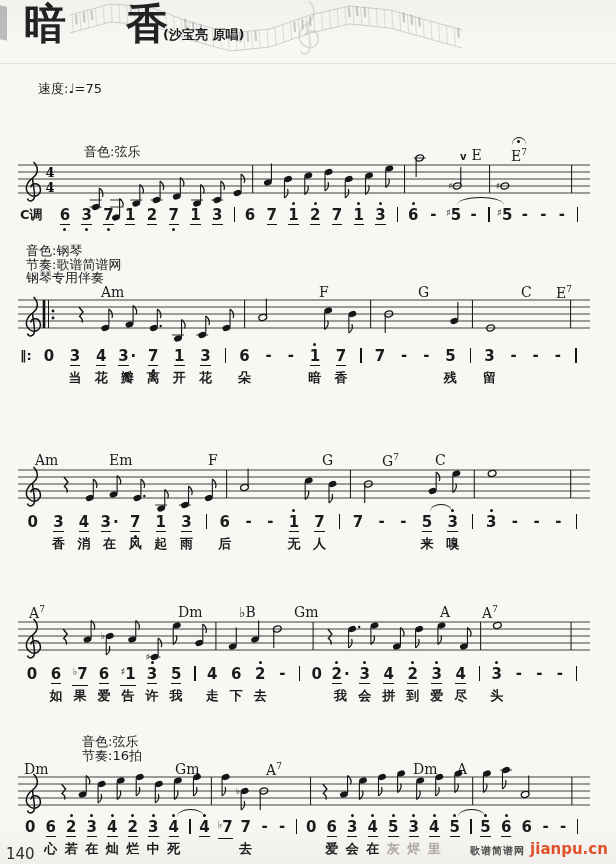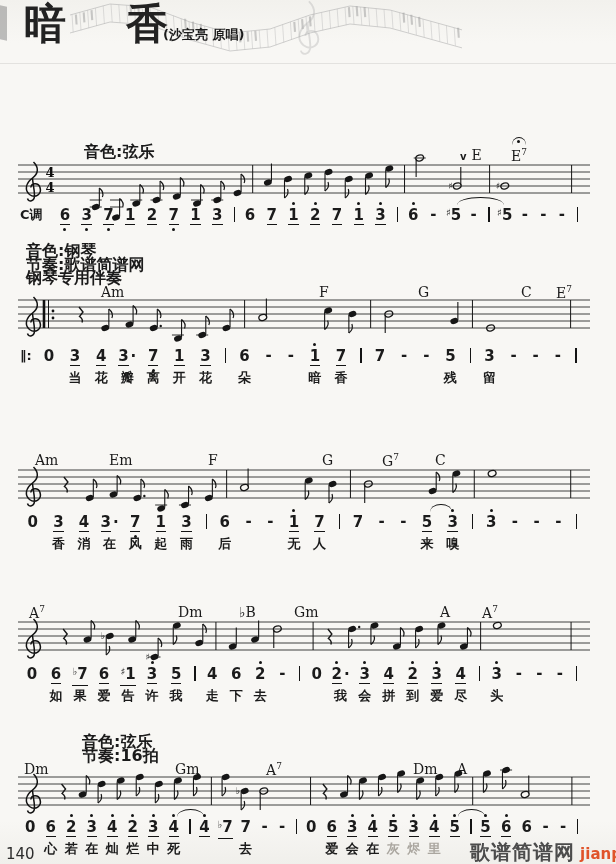--- a/index.html
+++ b/index.html
@@ -8,21 +8,21 @@
     font-family:"DejaVu Sans","Liberation Sans",sans-serif;}
   .ribbon{position:absolute;left:0;top:0;z-index:1;}
   .scanline{position:absolute;left:0;top:63px;width:100%;height:1px;background:rgba(110,110,110,.15);}
   .smudge{position:absolute;left:0;top:6px;width:7px;height:34px;background:#8b8b8b;opacity:.55;transform:skewY(14deg);}
   .title{position:absolute;left:24px;top:-4px;font-size:42px;font-weight:700;letter-spacing:60px;white-space:nowrap;z-index:2;
     font-family:"DejaVu Serif","Liberation Serif",serif;color:#222;}
   .subtitle{position:absolute;left:163px;top:26px;font-size:13px;font-weight:700;z-index:2;}
   .meta{position:absolute;left:38px;top:80px;font-size:13px;line-height:17.5px;}
   .credits{position:absolute;left:538px;top:88px;font-size:14px;line-height:21px;letter-spacing:1px;white-space:nowrap;}
   .sys{position:absolute;left:0;width:616px;}
-  .slabel{position:absolute;font-size:16px;white-space:nowrap;line-height:13.5px;font-weight:bold;}
+  .slabel{position:absolute;font-size:13px;white-space:nowrap;line-height:13.5px;}
   .chords{position:absolute;left:18px;width:580px;height:16px;font-size:14px;
     font-family:"DejaVu Serif","Liberation Serif",serif;}
   .chord{position:absolute;white-space:nowrap;}
   .chord sup{font-size:9px;}
   .vmark{font-size:10px;font-weight:700;margin-right:5px;font-family:"DejaVu Sans",sans-serif;}
   .fermata{position:absolute;width:14px;height:7px;border-top:1.6px solid #111;
     border-radius:50% 50% 0 0/100% 100% 0 0;top:-10px;left:1px;}
   .fermata::after{content:"";position:absolute;left:5px;top:2px;width:3px;height:3px;border-radius:50%;background:#111;}
   .staffsvg{position:absolute;left:18px;overflow:visible;}
   .jprow{position:absolute;left:20px;width:568px;height:46px;}
@@ -36,21 +36,21 @@
   .od{position:absolute;left:50%;margin-left:-1.5px;width:3px;height:3px;border-radius:50%;background:#141414;}
   .od.up{top:-4px;}
   .od.dn{bottom:-7px;}
   .jpbar{position:absolute;top:2px;left:50%;width:1.5px;height:15px;background:#141414;}
   .jpdash{font-size:15px;font-weight:700;line-height:18px;}
   .lyr{position:absolute;top:23px;left:-4px;width:calc(100% + 8px);text-align:center;font-size:13px;font-weight:700;white-space:nowrap;}
   .lyr.fade{color:#aaa69f;}
   .slur{position:absolute;height:7px;border-top:1.5px solid #141414;border-radius:50% 50% 0 0/100% 100% 0 0;top:-8px;}
   .pagenum{position:absolute;left:6px;top:845px;font-size:15px;color:#2d2d2d;}
   .watermark{position:absolute;left:470px;top:839px;white-space:nowrap;z-index:3;}
-  .wm-site{font-size:20px;font-weight:700;color:#4c4c4c;letter-spacing:1px;}
+  .wm-site{font-size:10px;font-weight:700;color:#4c4c4c;letter-spacing:1px;}
   .wm-url{font-size:15px;font-weight:700;}
 </style>
 </head>
 <body>
 
 <div class="page">
   <svg id="ribbon" class="ribbon" width="616" height="80">
       <path d="M70 15 L78 12.8 L86 10.600000000000001 L94 8.399999999999999 L102 6.199999999999999 L110 4 L118 4.6 L126 5.199999999999999 L134 5.800000000000001 L142 6.4 L150 7 L158 10 L166 13 L174 16 L182 19 L190 22 L198 24.200000000000003 L206 26.4 L214 28.6 L222 30.799999999999997 L230 33 L238 32.2 L246 31.4 L254 30.6 L262 29.799999999999997 L270 29 L278 26.200000000000003 L286 23.4 L294 20.6 L302 17.8 L310 15 L318 13.2 L326 11.399999999999999 L334 9.600000000000001 L342 7.800000000000001 L350 6 L358 6.800000000000001 L366 7.600000000000001 L374 8.399999999999999 L382 9.2 L390 10 L398 12.2 L406 14.399999999999999 L414 16.6 L422 18.8 L430 21 L438 23.22222222222222 L446 25.444444444444443 L454 27.666666666666664 L462 29.888888888888886" fill="none" stroke="#b2b2b2" stroke-width="1" opacity="0.6"></path>
       <path d="M70 33 L78 30.8 L86 28.6 L94 26.4 L102 24.2 L110 22 L118 22.6 L126 23.2 L134 23.8 L142 24.4 L150 25 L158 28 L166 31 L174 34 L182 37 L190 40 L198 42.2 L206 44.4 L214 46.6 L222 48.8 L230 51 L238 50.2 L246 49.4 L254 48.6 L262 47.8 L270 47 L278 44.2 L286 41.4 L294 38.6 L302 35.8 L310 33 L318 31.2 L326 29.4 L334 27.6 L342 25.8 L350 24 L358 24.8 L366 25.6 L374 26.4 L382 27.2 L390 28 L398 30.2 L406 32.4 L414 34.6 L422 36.8 L430 39 L438 41.22222222222222 L446 43.44444444444444 L454 45.666666666666664 L462 47.888888888888886" fill="none" stroke="#b2b2b2" stroke-width="1" opacity="0.6"></path>
       <line x1="72" y1="14.45" x2="73.2" y2="32.45" stroke="#bdbdbd" stroke-width="0.8" opacity="0.6"></line>
@@ -127,20 +127,21 @@
       <line x1="458.1000000000004" y1="27.722222222222342" x2="458.80000000000047" y2="37.72222222222234" stroke="#9a9a9a" stroke-width="2.1" opacity="0.5"></line>
       <g transform="translate(288,0) scale(1.35)" opacity="0.4">
         <path d="M15.5 1 C21 6.5 20.5 12.5 14.5 17 C7.5 22.2 6.5 29.5 11.5 33.5 C17.5 38 24 33 22 26.5 C20.3 21.5 13.5 21.8 12.8 26.5 M14.5 17 C14.8 23 16.5 28.5 16.5 34.5 C16.5 40.5 10.5 41.5 9.5 37.5" fill="none" stroke="#b5b5b5" stroke-width="1.4"></path>
       </g>
     </svg>
   <div class="smudge"></div>
   <div class="scanline"></div>
   <div class="title">暗香</div>
   <div class="subtitle">(沙宝亮 原唱)</div>
   <div class="meta">
+    <div>速度:♩=75</div>
   </div>
   <div id="systems">
       <div class="sys" style="top: 145px;">
         <div class="slabel" style="left: 84px; top: 0px;">音色:弦乐</div>
         <div class="chords" style="top: 2px;">
           <span class="chord" style="left: 442px;"><span class="vmark">v</span><span>E</span></span>
           <span class="chord" style="left: 493px;"><span>E</span><sup>7</sup><span class="fermata"></span></span>
         </div>
         <div class="jprow" style="top: 60px;">
           <div class="prefix">C调</div>

